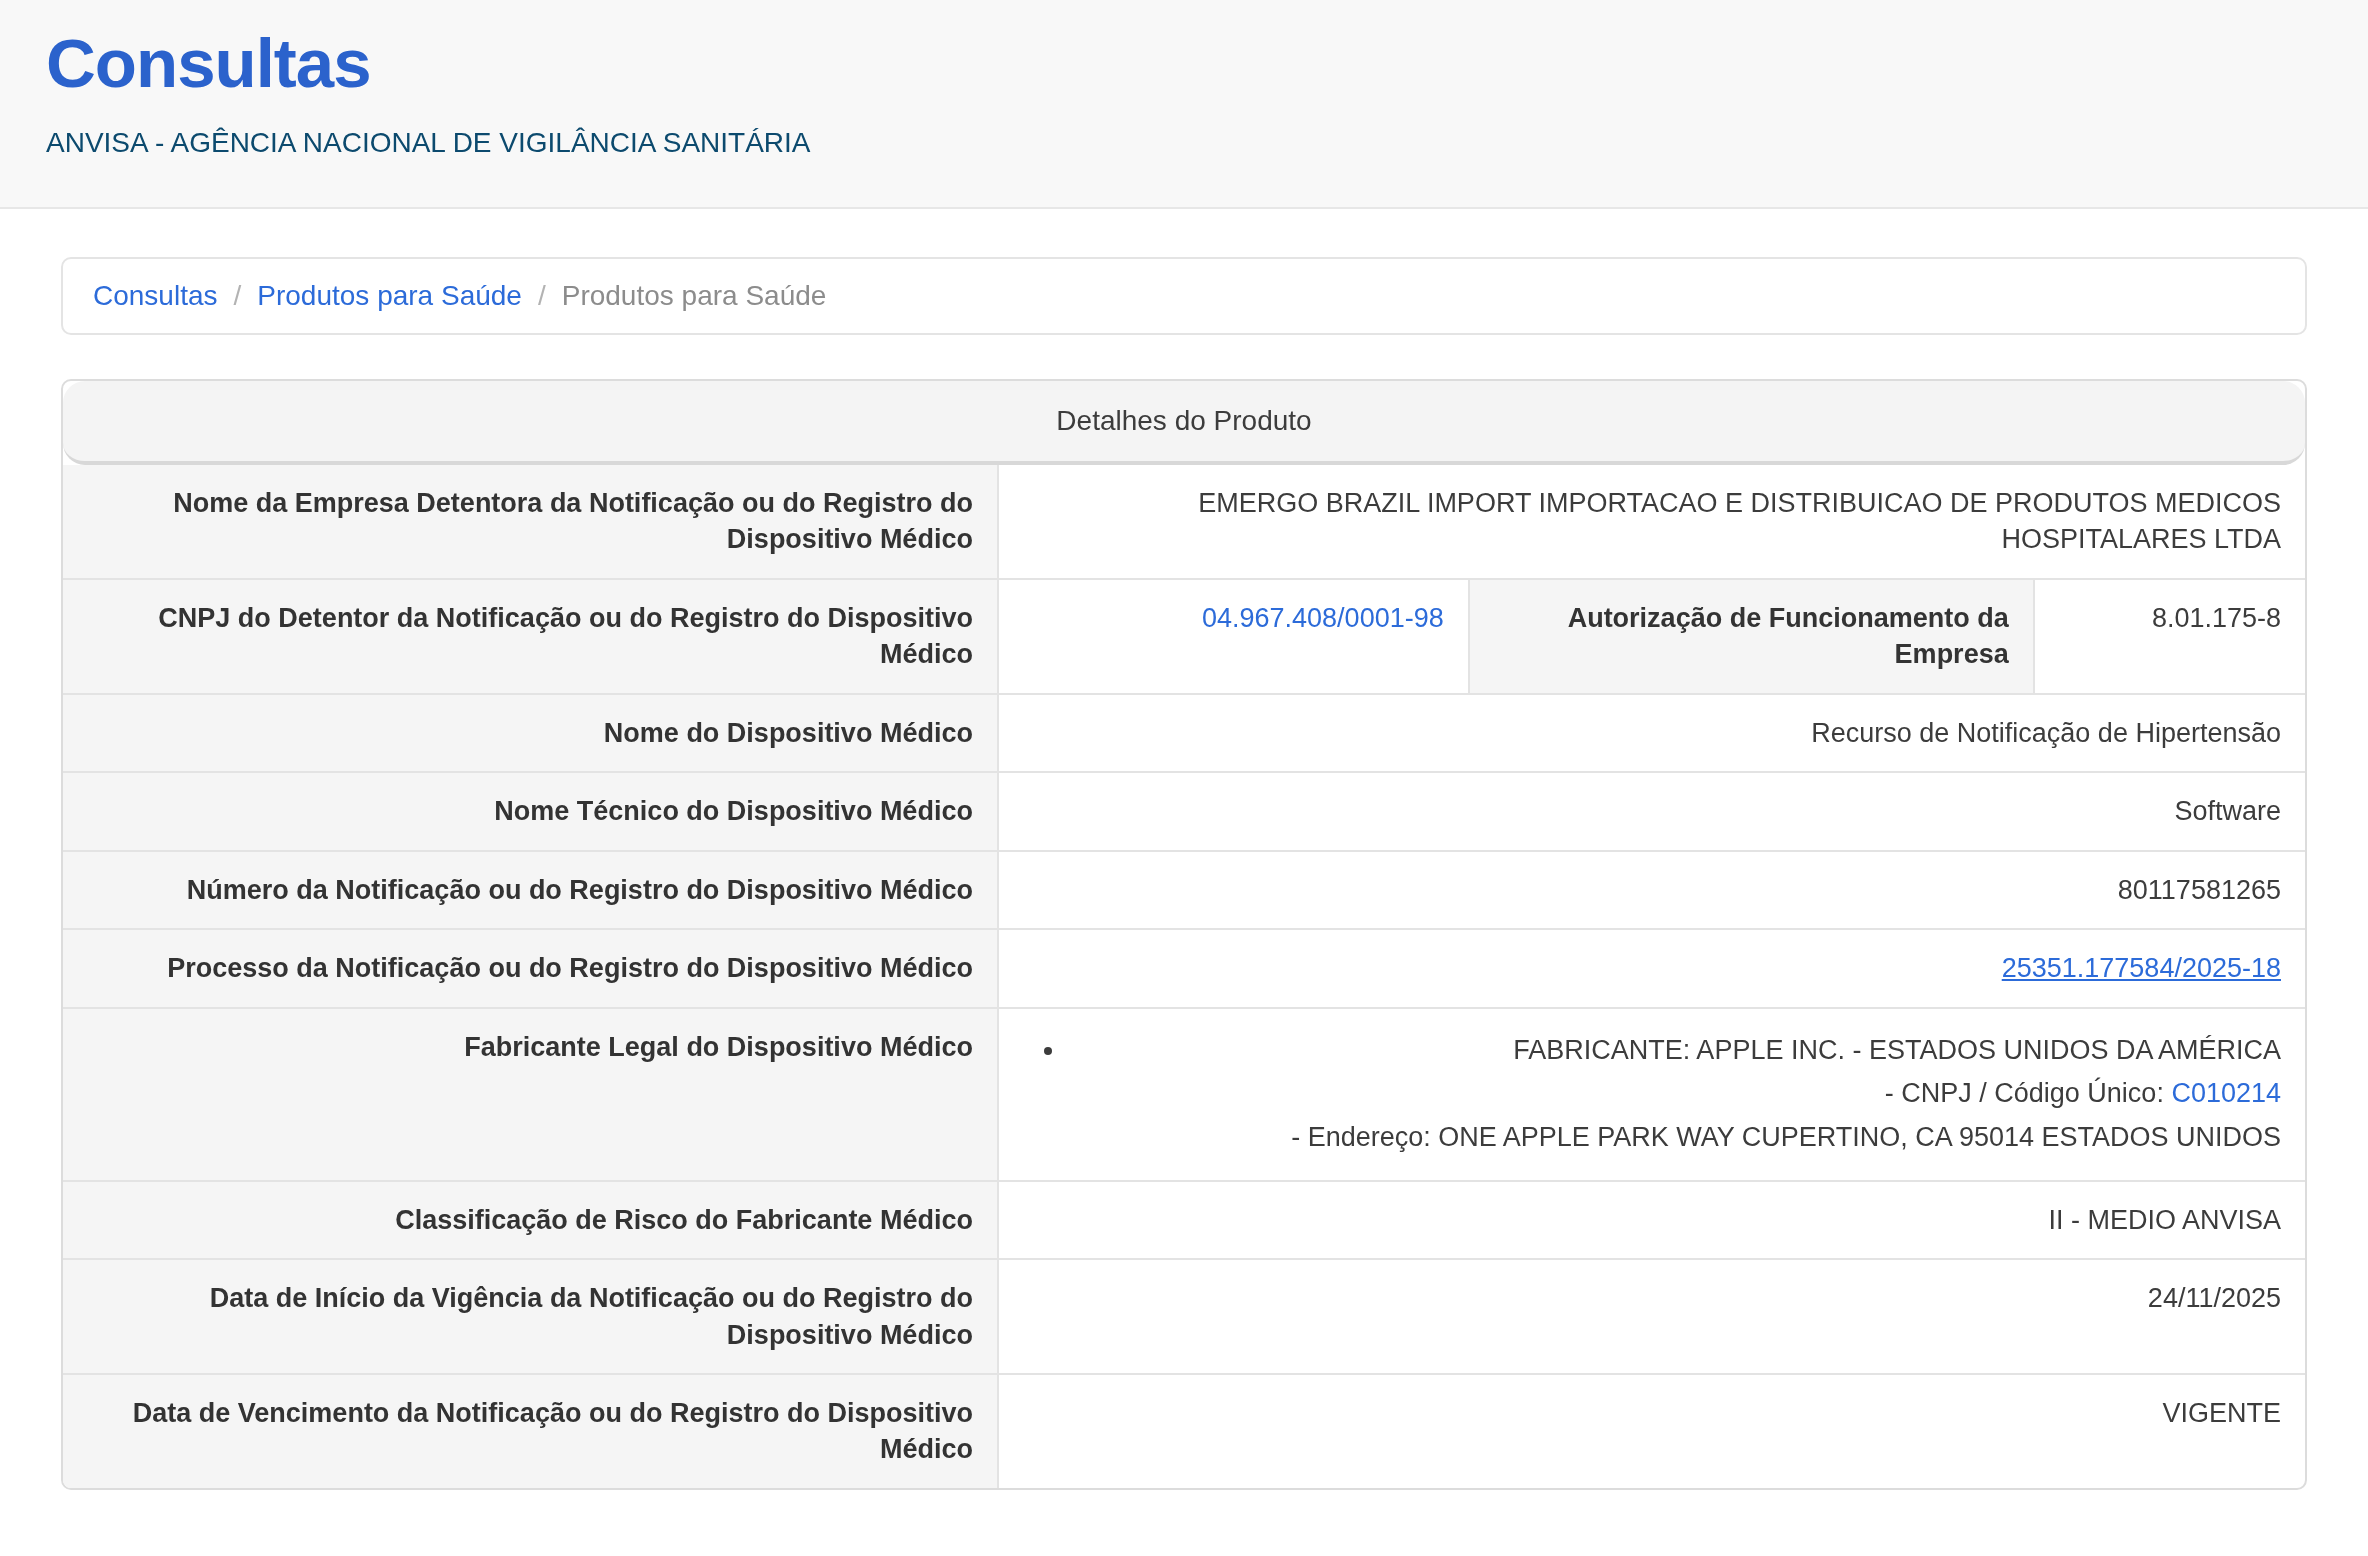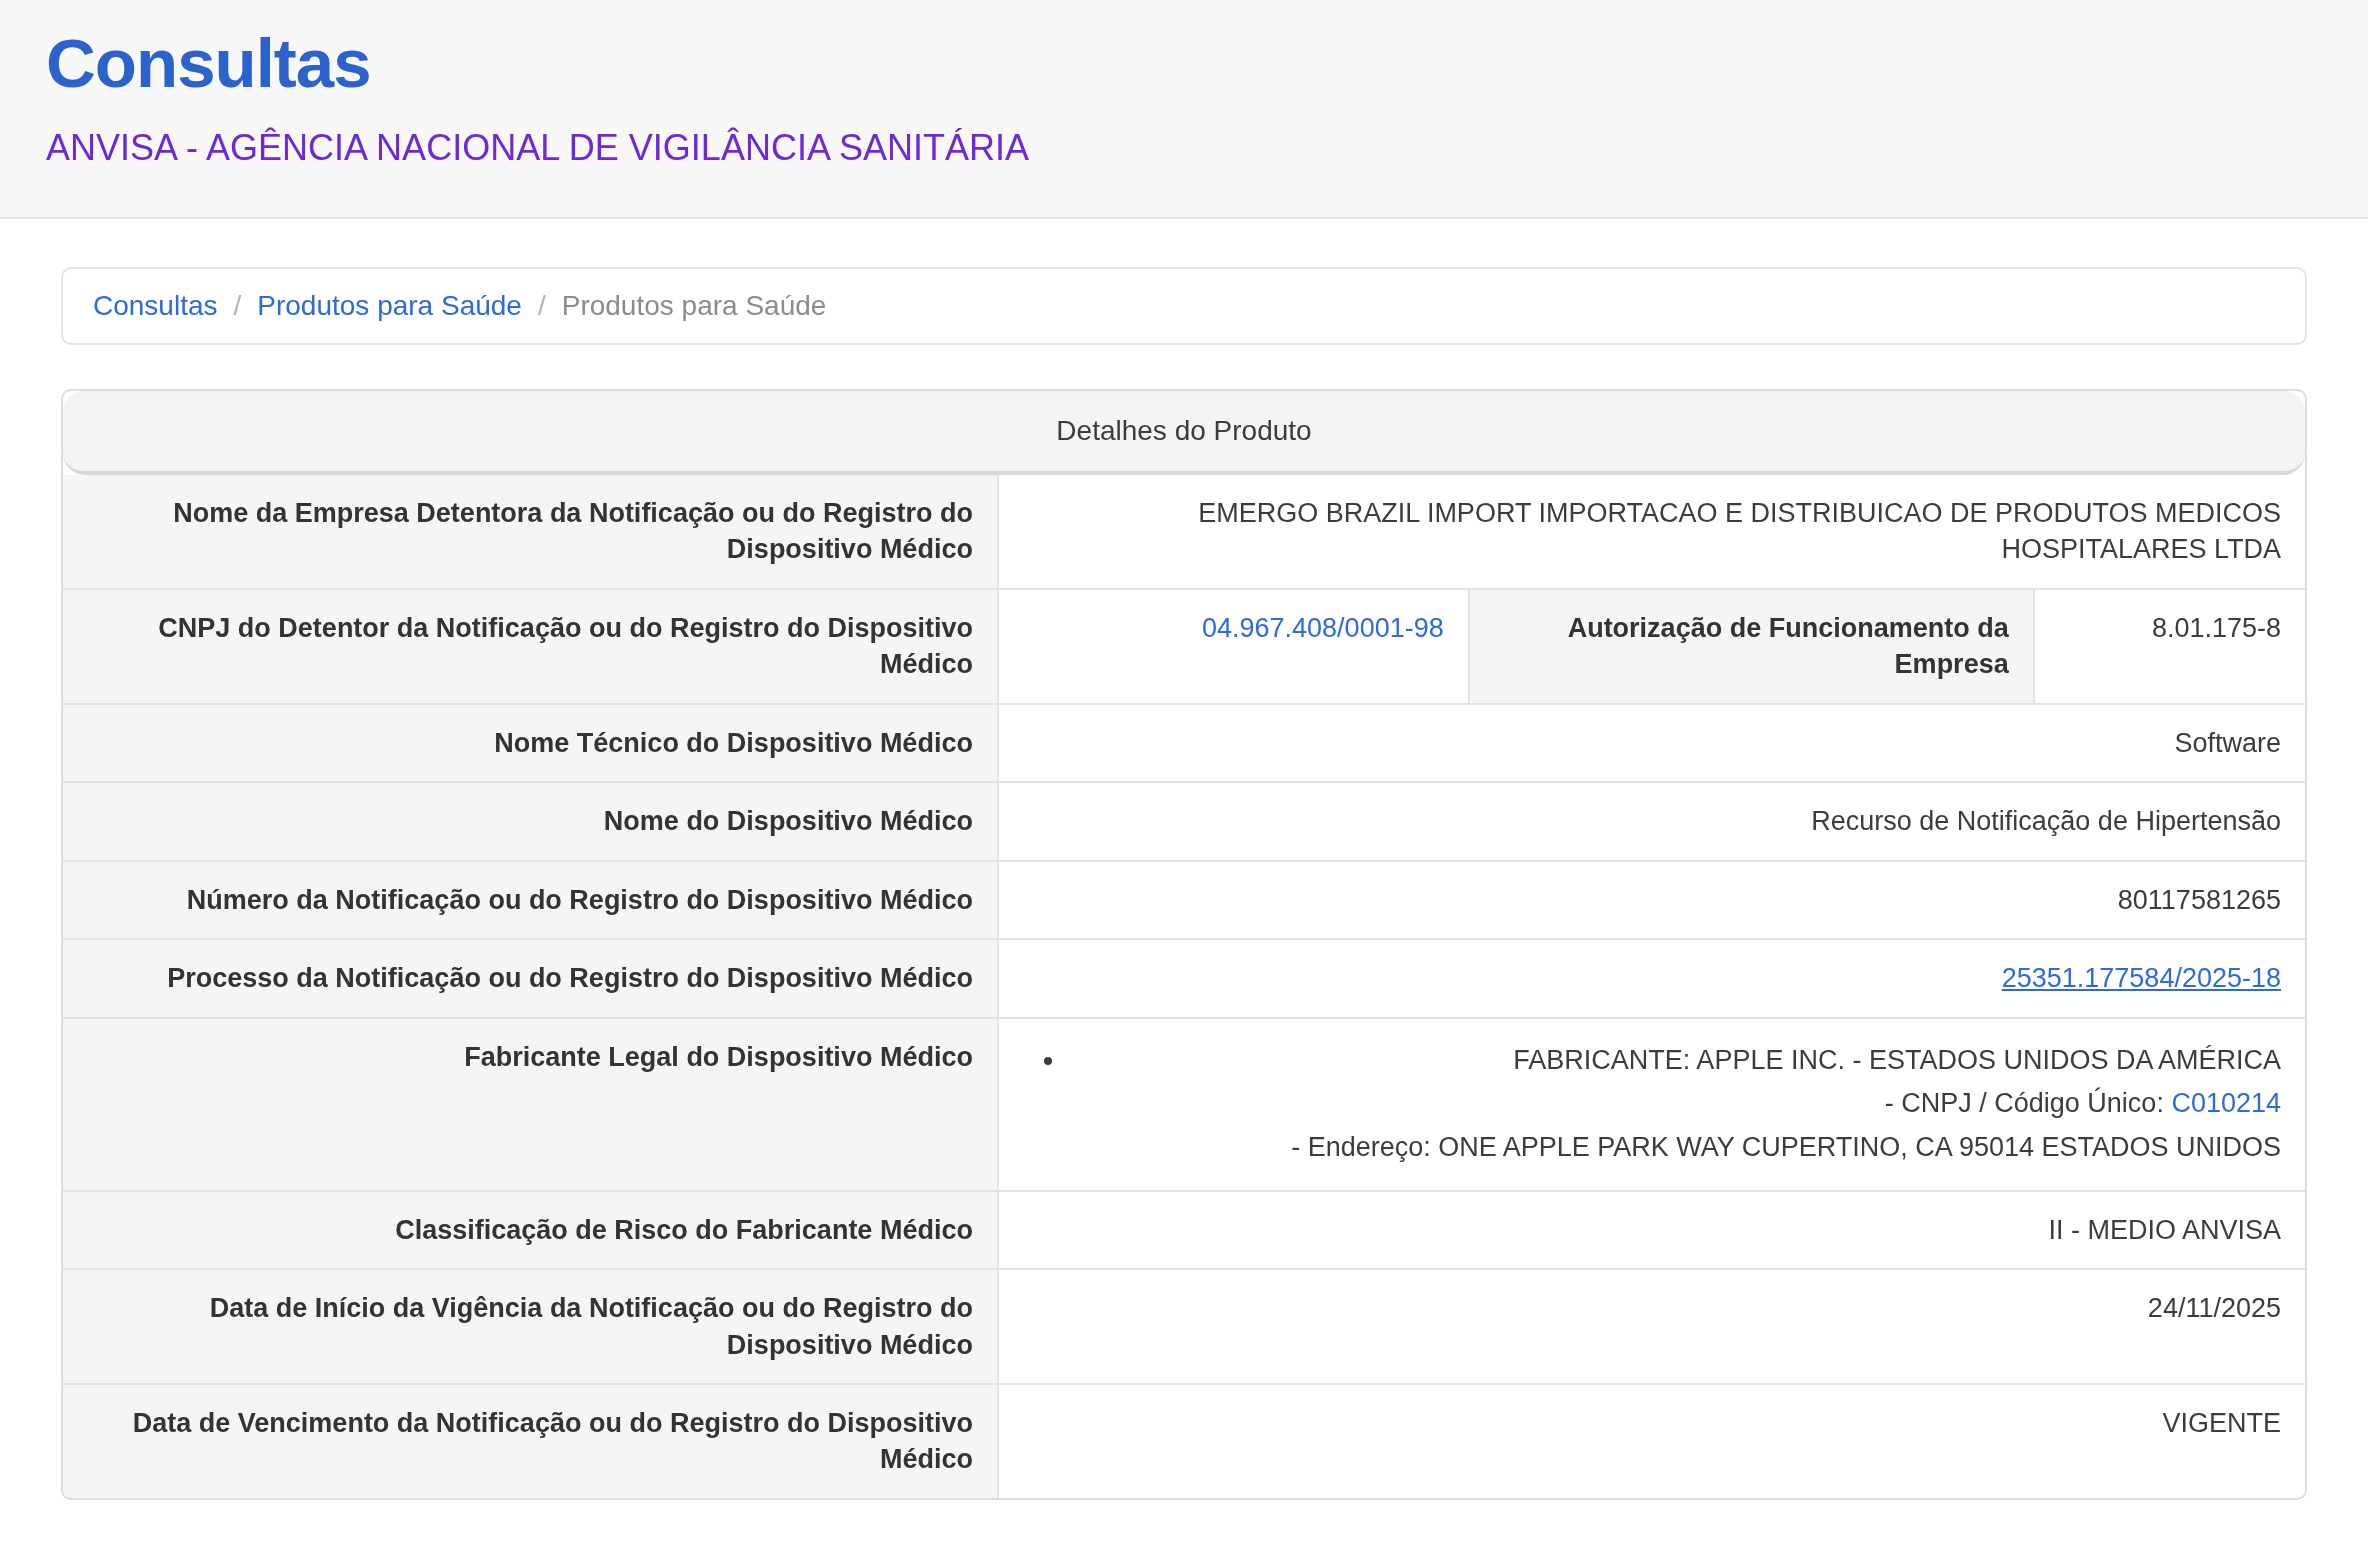--- a/index.html
+++ b/index.html
@@ -21,22 +21,22 @@
     padding: 14px 46px 48px 46px;
   }
   .page-title {
     color: #2b62cc;
     font-size: 69px;
     font-weight: 700;
     margin: 10px 0 24px 0;
     letter-spacing: -1px;
   }
   .page-subtitle {
-    color: #6d28d9;
-    font-size: 36px;
+    color: #0c4a6e;
+    font-size: 28px;
     font-weight: 400;
   }
 
   
   .container { padding: 0 61px 40px 61px; }
 
   
   .breadcrumb {
     margin-top: 48px;
     background: #ffffff;
@@ -138,27 +138,27 @@
       <tr>
         <td class="label">CNPJ do Detentor da Notificação ou do Registro do Dispositivo Médico</td>
         <td class="center">
           <a>04.967.408/0001-98</a>
         </td>
         <td class="label">Autorização de Funcionamento da Empresa</td>
         <td class="center">8.01.175-8</td>
       </tr>
 
       <tr>
+        <td class="label">Nome do Dispositivo Médico</td>
+        <td colspan="3">Recurso de Notificação de Hipertensão</td>
+      </tr>
+
+      <tr>
         <td class="label">Nome Técnico do Dispositivo Médico</td>
         <td colspan="3">Software</td>
-      </tr>
-
-      <tr>
-        <td class="label">Nome do Dispositivo Médico</td>
-        <td colspan="3">Recurso de Notificação de Hipertensão</td>
       </tr>
 
       <tr>
         <td class="label">Número da Notificação ou do Registro do Dispositivo Médico</td>
         <td colspan="3">80117581265</td>
       </tr>
 
 
       <tr>
         <td class="label">Processo da Notificação ou do Registro do Dispositivo Médico</td>

